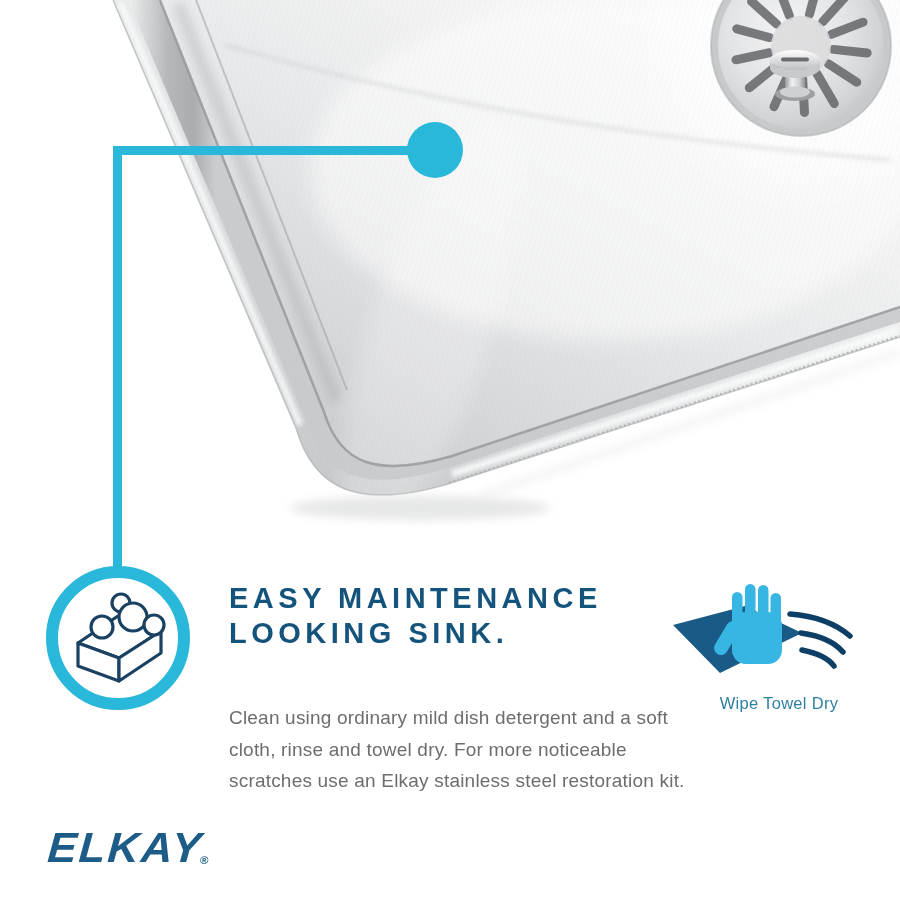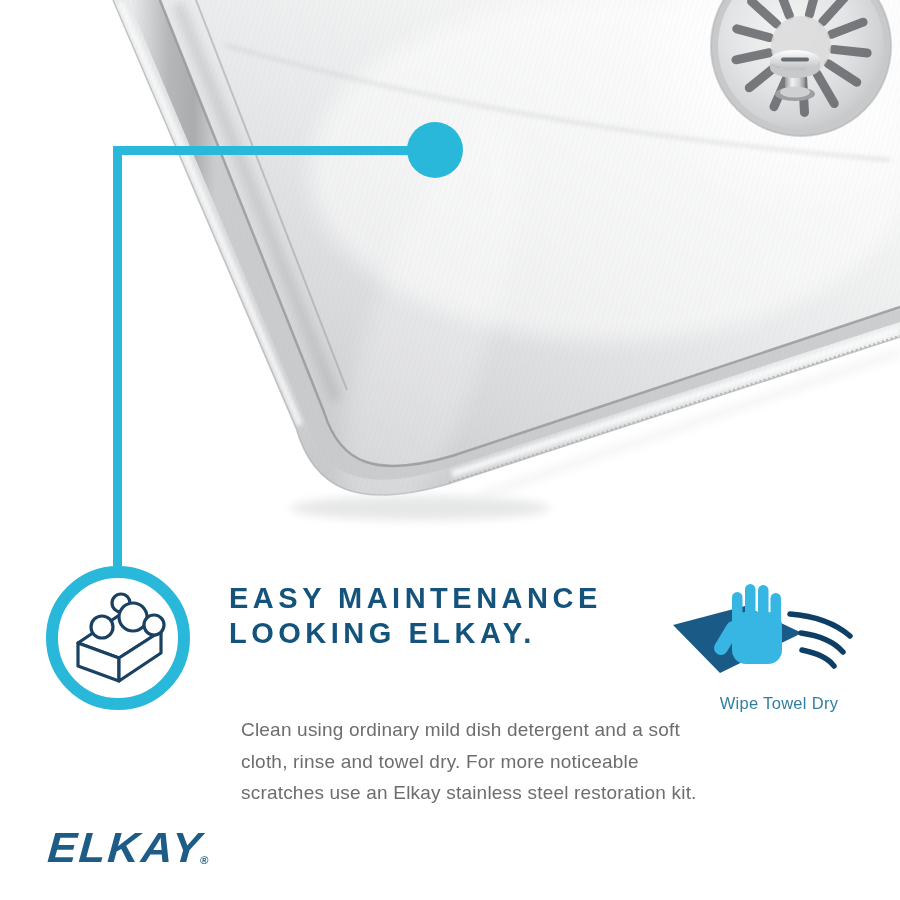--- a/index.html
+++ b/index.html
@@ -14,21 +14,21 @@
   .callout-dot{position:absolute;left:407px;top:122px;width:56px;height:56px;border-radius:50%;background:var(--accent-cyan);}
   .soap-badge{position:absolute;left:43px;top:563px;width:150px;height:150px;}
   
   .headline{
     position:absolute;left:229px;top:581px;color:var(--headline-blue);
     font-size:29px;font-weight:bold;letter-spacing:4.5px;line-height:35px;white-space:nowrap;
   }
   .headline span{display:block;}
   
   .body-copy{
-    position:absolute;left:229px;top:702px;width:462px;margin:12px;
+    position:absolute;left:229px;top:702px;width:462px;margin:0;
     color:var(--body-gray);font-size:19px;line-height:31.5px;letter-spacing:0.2px;
   }
   
   .towel-feature{position:absolute;left:655px;top:575px;width:220px;height:145px;}
   .towel-icon{position:absolute;left:5px;top:3px;}
   .towel-label{
     position:absolute;left:14px;top:119px;width:220px;text-align:center;
     color:var(--label-blue);font-size:16.5px;letter-spacing:0.3px;font-weight:normal;
   }
   
@@ -160,21 +160,21 @@
       <path d="M0,17 L0,40 L42,12 L42,-10 Z"></path>
       <circle cx="-17" cy="-14" r="11"></circle>
       <circle cx="2" cy="-38" r="9"></circle>
       <circle cx="14" cy="-24" r="14"></circle>
       <circle cx="35" cy="-16" r="10"></circle>
     </g>
   </svg>
 
   <div class="headline">
     <span>EASY MAINTENANCE</span>
-    <span>LOOKING ELKAY.</span>
+    <span>LOOKING SINK.</span>
   </div>
 
   <p class="body-copy">Clean using ordinary mild dish detergent and a soft cloth, rinse and towel dry. For more noticeable scratches use an Elkay stainless steel restoration kit.</p>
 
   <div class="towel-feature">
     <svg class="towel-icon" width="200" height="110" viewBox="0 0 200 110">
       <path d="M13,47 L85,28 L142,55 L60,95 Z" fill="var(--towel-blue)"></path>
       <g fill="var(--hand-cyan)">
         <rect x="72" y="34" width="50" height="52" rx="14"></rect>
         <rect x="72" y="14" width="10.5" height="34" rx="5.2"></rect>

